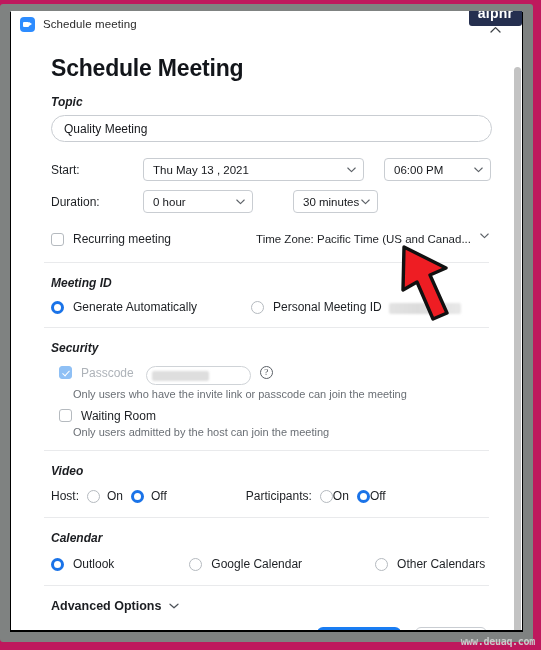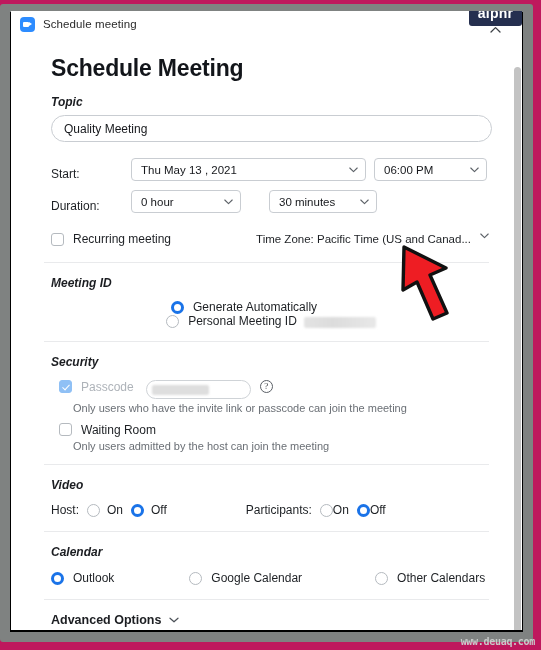--- a/index.html
+++ b/index.html
@@ -182,22 +182,23 @@
     font-size: 12px;
     color: #16181c;
     padding: 0 12px;
     background: #ffffff;
     outline: none;
   }
 
   
   .field-row {
     display: flex;
-    align-items: flex-end;
+    align-items: center;
     margin-left: 9px;
+    gap: 12px;
   }
   .row-start { margin-top: 16px; }
   .row-duration { margin-top: 9px; }
 
   .row-label {
     font-size: 12px;
     color: #1d2024;
     width: 80px;
     flex: 0 0 auto;
   }
@@ -218,21 +219,21 @@
     overflow: hidden;
   }
   .select-box .chev {
     position: absolute;
     right: 7px;
     top: 8px;
   }
   .sel-date { width: 235px; }
   .sel-time { width: 113px; margin-left: 8px; }
   .sel-hour { width: 110px; }
-  .sel-min  { width: 108px; margin-left: 28px; }
+  .sel-min  { width: 85px; margin-left: 28px; }
 
   
   .row-recurring {
     display: flex;
     align-items: center;
     margin: 17px 0 0 9px;
     height: 18px;
   }
   .checkbox {
     width: 13px;
@@ -300,21 +301,20 @@
   .radio-label {
     font-size: 12px;
     color: #1d2024;
     margin-left: 9px;
   }
 
   .row-meeting-id {
     display: flex;
     align-items: center;
     margin: 10px 0 0 9px;
-    flex-direction: column;
   }
   .mid-left { display: flex; align-items: center; width: 200px; }
   .mid-right { display: flex; align-items: flex-end; }
   .redact {
     width: 72px;
     height: 11px;
     margin-left: 7px;
     border-radius: 2px;
     background: linear-gradient(90deg,#e3e3e3,#dcdcdc 40%,#e8e8e8);
     filter: blur(1.1px);

